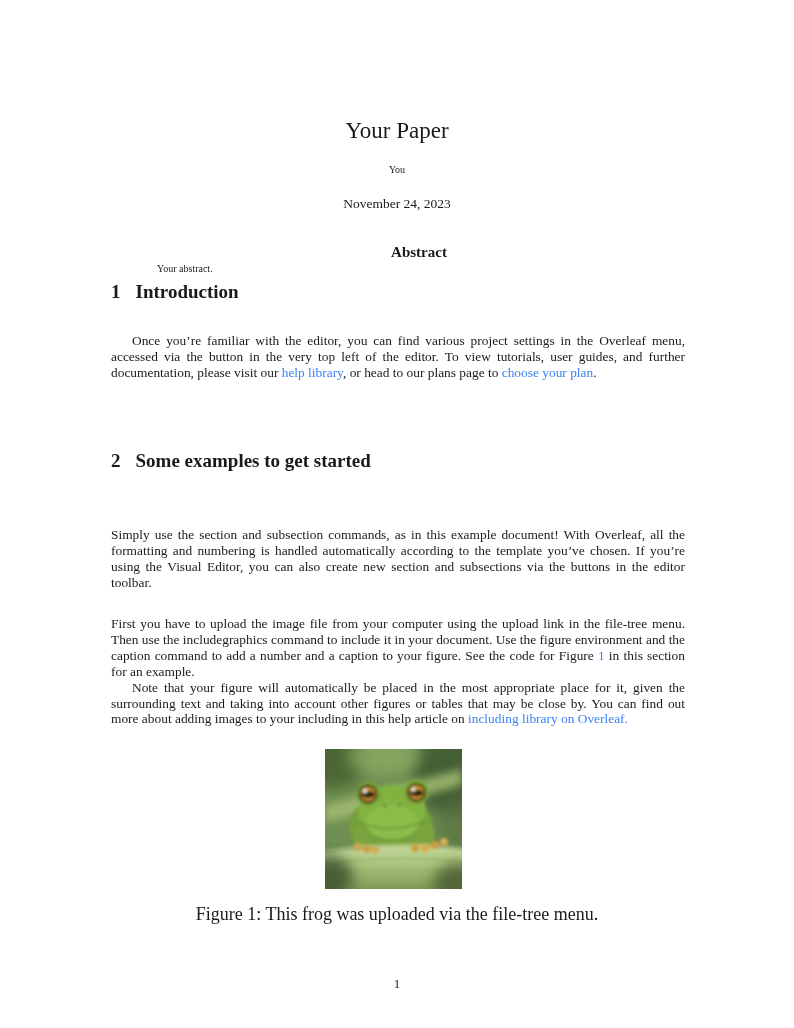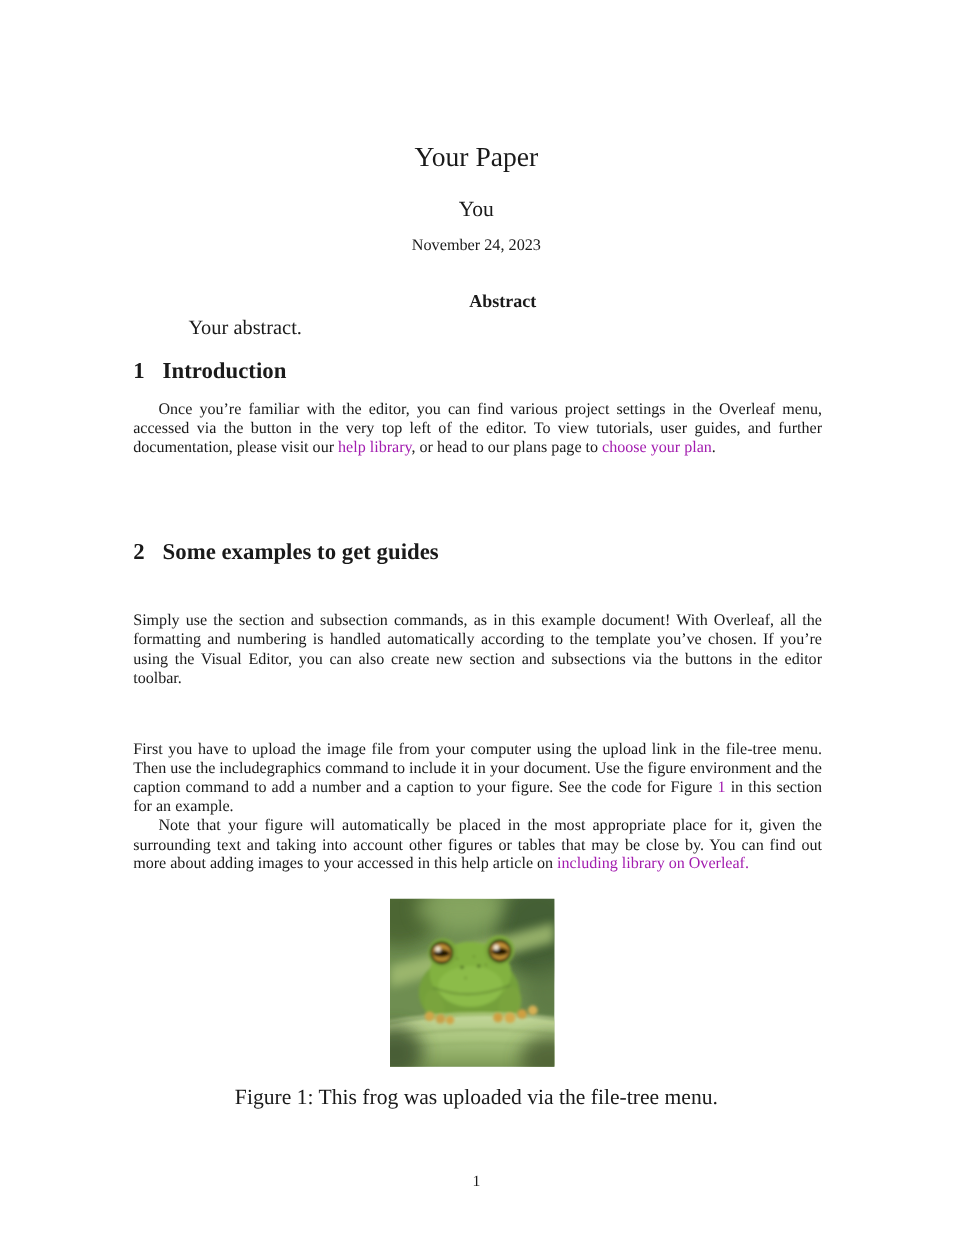--- a/index.html
+++ b/index.html
@@ -6,75 +6,75 @@
   .page{
     position:relative;
     width:794px;height:1028px;
     background:#ffffff;
     font-family:"Liberation Serif", serif;
     color:#1a1a1a;
     overflow:hidden;
   }
   .centered{position:absolute;left:0;width:794px;text-align:center;}
   .title{font-size:23px;font-weight:400;top:118px;}
-  .author{font-size:18px;top:164px;}
+  .author{font-size:10px;top:164px;}
   .date{font-size:13.5px;top:196px;}
   .abstract-heading{font-size:15px;font-weight:700;top:244px;margin-left:22px;}
-  .abstract-body{position:absolute;left:157px;top:263px;font-size:17px;}
+  .abstract-body{position:absolute;left:157px;top:263px;font-size:10px;}
   .col{position:absolute;left:111px;width:574px;}
   .sec-h{font-size:19px;font-weight:700;margin:0;}
   .sec-h .num{margin-right:15px;}
   .subsec-h{font-size:15.5px;font-weight:700;margin:0;}
   .subsec-h .num{margin-right:12px;}
   .body-text p{
     margin:0;
     font-size:13.4px;
     line-height:15.9px;
     text-align:justify;
   }
   .body-text p.indent{text-indent:21px;}
-  a.doclink{color:#a21caf;text-decoration:none;cursor:pointer;}
+  a.doclink{color:#3b82f6;text-decoration:none;cursor:pointer;}
   .figure-wrap{position:absolute;left:325px;top:749px;width:137px;height:140px;}
   .figure-wrap svg{display:block;width:137px;height:140px;}
   .caption{font-size:18px;top:904px;}
   .pagenum{font-size:13px;top:976px;}
 </style>
 </head>
 <body>
 
 <div class="page">
 
   <div class="centered title">Your Paper</div>
   <div class="centered author">You</div>
   <div class="centered date">November 24, 2023</div>
 
   <div class="centered abstract-heading">Abstract</div>
   <div class="abstract-body">Your abstract.</div>
 
-  <div class="col" style="top:299px">
+  <div class="col" style="top:281px">
     <h1 class="sec-h"><span class="num">1</span><span>Introduction</span></h1>
   </div>
 
   <div class="col body-text" style="top:333px">
     <p class="indent"><span>Once you’re familiar with the editor, you can find various project settings in the Overleaf menu, accessed via the button in the very top left of the editor. To view tutorials, user guides, and further documentation, please visit our </span><a class="doclink">help library</a><span>, or head to our plans page to </span><a class="doclink">choose your plan</a><span>.</span></p>
   </div>
 
   <div class="col" style="top:450px">
-    <h1 class="sec-h"><span class="num">2</span><span>Some examples to get guides</span></h1>
+    <h1 class="sec-h"><span class="num">2</span><span>Some examples to get started</span></h1>
   </div>
 
 
-  <div class="col body-text" style="top:509px">
+  <div class="col body-text" style="top:527px">
     <p>Simply use the section and subsection commands, as in this example document! With Overleaf, all the formatting and numbering is handled automatically according to the template you’ve chosen. If you’re using the Visual Editor, you can also create new section and subsections via the buttons in the editor toolbar.</p>
   </div>
 
 
   <div class="col body-text" style="top:616px">
     <p><span>First you have to upload the image file from your computer using the upload link in the file-tree menu. Then use the includegraphics command to include it in your document. Use the figure environment and the caption command to add a number and a caption to your figure. See the code for Figure </span><a class="doclink">1</a><span> in this section for an example.</span></p>
-    <p class="indent"><span>Note that your figure will automatically be placed in the most appropriate place for it, given the surrounding text and taking into account other figures or tables that may be close by. You can find out more about adding images to your accessed in this help article on </span><a class="doclink">including library on Overleaf.</a><span></span></p>
+    <p class="indent"><span>Note that your figure will automatically be placed in the most appropriate place for it, given the surrounding text and taking into account other figures or tables that may be close by. You can find out more about adding images to your including in this help article on </span><a class="doclink">including library on Overleaf.</a><span></span></p>
   </div>
 
   <div class="figure-wrap">
     <svg viewBox="0 0 137 140" xmlns="http://www.w3.org/2000/svg">
       <defs>
         <filter id="blurBig" x="-40%" y="-40%" width="180%" height="180%">
             <feGaussianBlur stdDeviation="7"></feGaussianBlur>
           </filter>
         <filter id="blurMed" x="-40%" y="-40%" width="180%" height="180%">
             <feGaussianBlur stdDeviation="4"></feGaussianBlur>

